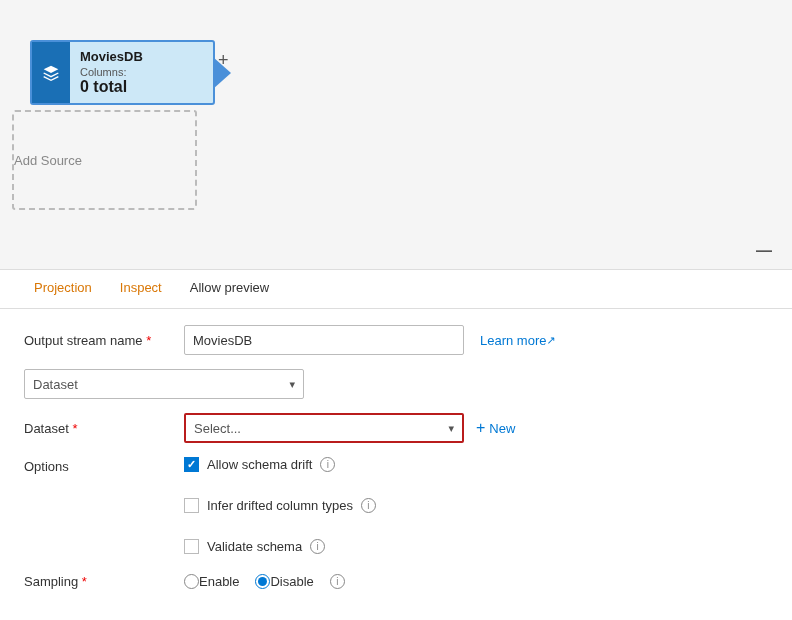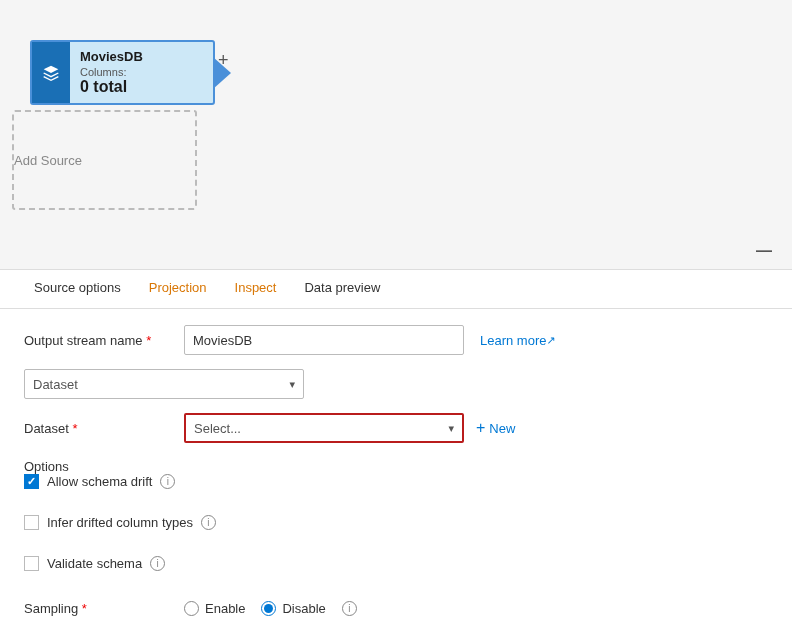--- a/index.html
+++ b/index.html
@@ -227,22 +227,21 @@
       white-space: nowrap;
     }
     .new-btn-plus {
       font-size: 16px;
       font-weight: 300;
     }
 
     
     .options-section {
       display: flex;
-      margin-bottom: 30px;
-      flex-direction: column;
+      margin-bottom: 20px;
     }
     .options-label {
       width: 160px;
       font-size: 13px;
       color: #333;
       flex-shrink: 0;
       padding-top: 2px;
     }
     .options-content {
       display: flex;
@@ -303,21 +302,21 @@
       flex-shrink: 0;
     }
     .radio-group {
       display: flex;
       align-items: center;
       gap: 16px;
     }
     .radio-option {
       display: flex;
       align-items: center;
-      gap: 6px;
+      gap: 0;
       font-size: 13px;
       cursor: pointer;
     }
     .radio-circle {
       width: 15px;
       height: 15px;
       border-radius: 50%;
       border: 1px solid #888;
       display: flex;
       align-items: center;
@@ -358,31 +357,28 @@
   <div class="plus-btn">+</div>
 
   <div class="add-source-box">
     <span>Add Source</span>
   </div>
 
   <div class="minimize-btn">—</div>
 </div>
 
 <div class="tabs-container">
-  <div class="tab">
-    <span>Source options</span>
-  </div>
   <div class="tab orange">
     <span>Projection</span>
   </div>
   <div class="tab orange">
     <span>Inspect</span>
   </div>
   <div class="tab">
-    <span>Data preview</span>
+    <span>Allow preview</span>
   </div>
 </div>
 
 <div class="form-area">
 
   <div class="form-row">
     <div class="form-label">
       <span>Output stream name</span>
       <span class="required-star"> *</span>
     </div>

